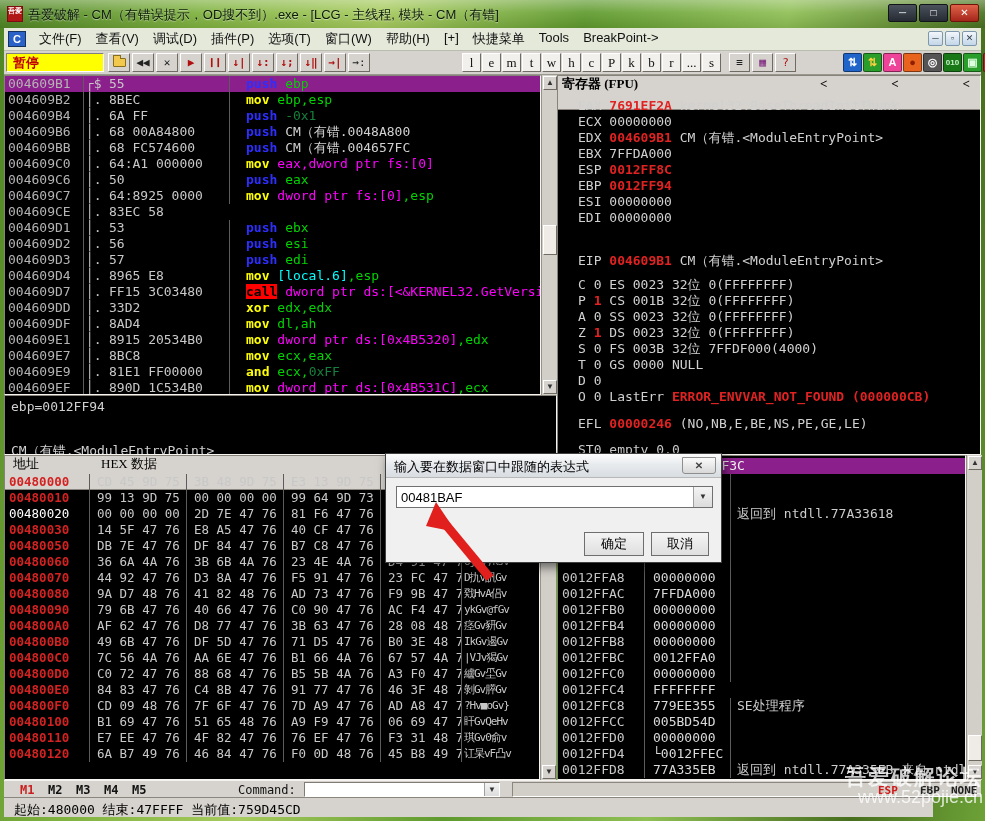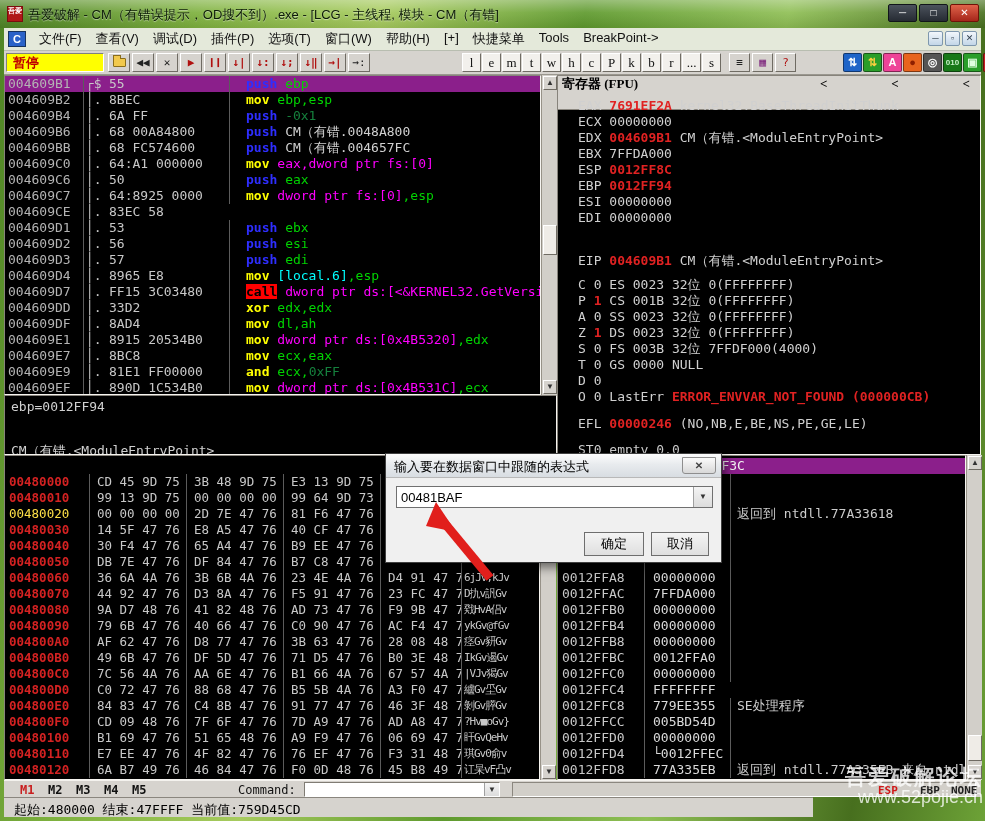--- a/index.html
+++ b/index.html
@@ -90,21 +90,21 @@
   .reg-toggles { position:absolute; right:10px; top:0; width:150px; display:flex; justify-content:space-between; font-weight:bold; }
   .regline { position:absolute; left:20px; white-space:nowrap; font-family:"DejaVu Sans Mono", monospace; font-size:13px; line-height:16px; color:#d0d0d0; }
   .hot { color:#e02222; font-weight:bold; }
 
   
   #dumppane { left:4px; top:455px; width:536px; height:325px; }
   #dump-h-addr { position:absolute; left:8px; top:0; }
   #dump-h-hex { position:absolute; left:96px; top:0; }
   .dump-row { position:relative; height:16px; display:flex; font-family:"DejaVu Sans Mono", monospace; font-size:12.5px; line-height:16px; white-space:nowrap; }
   .dump-addr { width:84px; padding-left:4px; color:#d42222; font-weight:bold; flex:none; }
-  .dump-addr.dim { color:#fde047; font-weight:normal; }
+  .dump-addr.dim { color:#ffffff; font-weight:normal; }
   .dump-g { width:97px; padding-left:7px; color:#c8c8c8; flex:none; border-left:1px solid #5c5c5c; overflow:hidden; }
   .dump-g4 { width:81px; }
   .dump-text { flex:1; border-left:1px solid #5c5c5c; padding-left:2px; color:#c8c8c8; font-size:11px; overflow:hidden; letter-spacing:-1px; }
   #dump-scroll { left:540px; top:473px; height:307px; }
 
   
   #stackpane { left:557px; top:455px; width:409px; height:325px; }
   .stk-row { position:relative; height:16px; display:flex; font-family:"DejaVu Sans Mono", monospace; font-size:13px; line-height:16px; white-space:nowrap; }
   .stk-row.hl { background:#8b1f8b;flex-direction:column; }
   .stk-addr { width:86px; padding-left:4px; color:#c8c8c8; flex:none; }
@@ -137,21 +137,21 @@
   .cmdbar { position:absolute; left:4px; top:780px; width:977px; height:17px; background:#d6d3ce; border-top:1px solid #f4f2ee; }
   .mtab { position:absolute; top:2px; font-size:12px; font-weight:bold; color:#111; font-family:"DejaVu Sans Mono", monospace; }
   .mtab.active { color:#c81f1f; }
   #cmd-label { position:absolute; left:234px; top:2px; font-size:12px; color:#111; font-family:"DejaVu Sans Mono", monospace; }
   #cmd-combo { position:absolute; left:300px; top:1px; width:196px; height:15px; background:#fff; border:1px solid; border-color:#807c74 #fff #fff #807c74; }
   #cmd-combo .dlg-combo-btn { width:15px; height:13px; line-height:13px; }
   #ind-panel { position:absolute; left:508px; top:1px; width:464px; height:15px; background:#d2cfc9; border:1px solid; border-color:#8b877f #fff #fff #8b877f; }
   .ind { position:absolute; top:1px; font-size:11px; font-weight:bold; color:#222; font-family:"DejaVu Sans Mono", monospace; }
   .ind.esp { color:#d01818; }
 
-  .statusbar { position:absolute; left:4px; top:797px; width:809px; height:20px; background:#d6d3ce; border-top:1px solid #8a867e; }
+  .statusbar { position:absolute; left:4px; top:797px; width:929px; height:20px; background:#d6d3ce; border-top:1px solid #8a867e; }
   #status-text { position:absolute; left:10px; top:3px; font-size:13px; color:#000; font-family:"DejaVu Sans Mono", monospace; }
 
   
   .watermark { position:absolute; right:2px; z-index:60; color:rgba(255,255,255,.78); text-align:right; pointer-events:none;
     font-family:"Liberation Sans", sans-serif; }
   #wm1 { top:763px; font-size:21px; font-weight:bold; letter-spacing:2px; }
   #wm2 { top:787px; font-size:18px; }
 </style>
 </head>
 <body>
@@ -394,20 +394,24 @@
         <div class="regline" style="top: 265px;"><span>S </span><span>0</span><span>  FS 003B 32位 7FFDF000(4000)</span></div>
         <div class="regline" style="top: 281px;"><span>T </span><span>0</span><span>  GS 0000 NULL</span></div>
         <div class="regline" style="top: 297px;"><span>D </span><span>0</span><span></span></div>
         <div class="regline" style="top: 313px;"><span>O </span><span>0</span><span>  LastErr </span><span class="hot">ERROR_ENVVAR_NOT_FOUND (000000CB)</span></div>
         <div class="regline" style="top: 340px;"><span>EFL </span><span class="hot">00000246</span><span> (NO,NB,E,BE,NS,PE,GE,LE)</span></div>
         <div class="regline" style="top: 366px; text-align: right;"><span>ST0 empty 0.0</span></div>
       </div>
   </div>
 
   <div class="pane" id="dumppane">
+    <div class="pane-header">
+      <span id="dump-h-addr">地址</span>
+      <span id="dump-h-hex">HEX 数据</span>
+    </div>
     <div id="dump-body" style="position:absolute; top:18px; left:0; right:0;">
         <div class="dump-row">
           <span class="dump-addr">00480000</span>
           <span class="dump-g">CD 45 9D 75</span>
           <span class="dump-g">3B 48 9D 75</span>
           <span class="dump-g">E3 13 9D 75</span>
           <span class="dump-g dump-g4"></span>
           <span class="dump-text"></span>
         </div>
         <div class="dump-row">
@@ -424,28 +428,20 @@
           <span class="dump-g">2D 7E 47 76</span>
           <span class="dump-g">81 F6 47 76</span>
           <span class="dump-g dump-g4"></span>
           <span class="dump-text"></span>
         </div>
         <div class="dump-row">
           <span class="dump-addr">00480030</span>
           <span class="dump-g">14 5F 47 76</span>
           <span class="dump-g">E8 A5 47 76</span>
           <span class="dump-g">40 CF 47 76</span>
-          <span class="dump-g dump-g4"></span>
-          <span class="dump-text"></span>
-        </div>
-        <div class="dump-row">
-          <span class="dump-addr">00480040</span>
-          <span class="dump-g">30 F4 47 76</span>
-          <span class="dump-g">65 A4 47 76</span>
-          <span class="dump-g">B9 EE 47 76</span>
           <span class="dump-g dump-g4"></span>
           <span class="dump-text"></span>
         </div>
         <div class="dump-row">
           <span class="dump-addr">00480050</span>
           <span class="dump-g">DB 7E 47 76</span>
           <span class="dump-g">DF 84 47 76</span>
           <span class="dump-g">B7 C8 47 76</span>
           <span class="dump-g dump-g4"></span>
           <span class="dump-text"></span>

